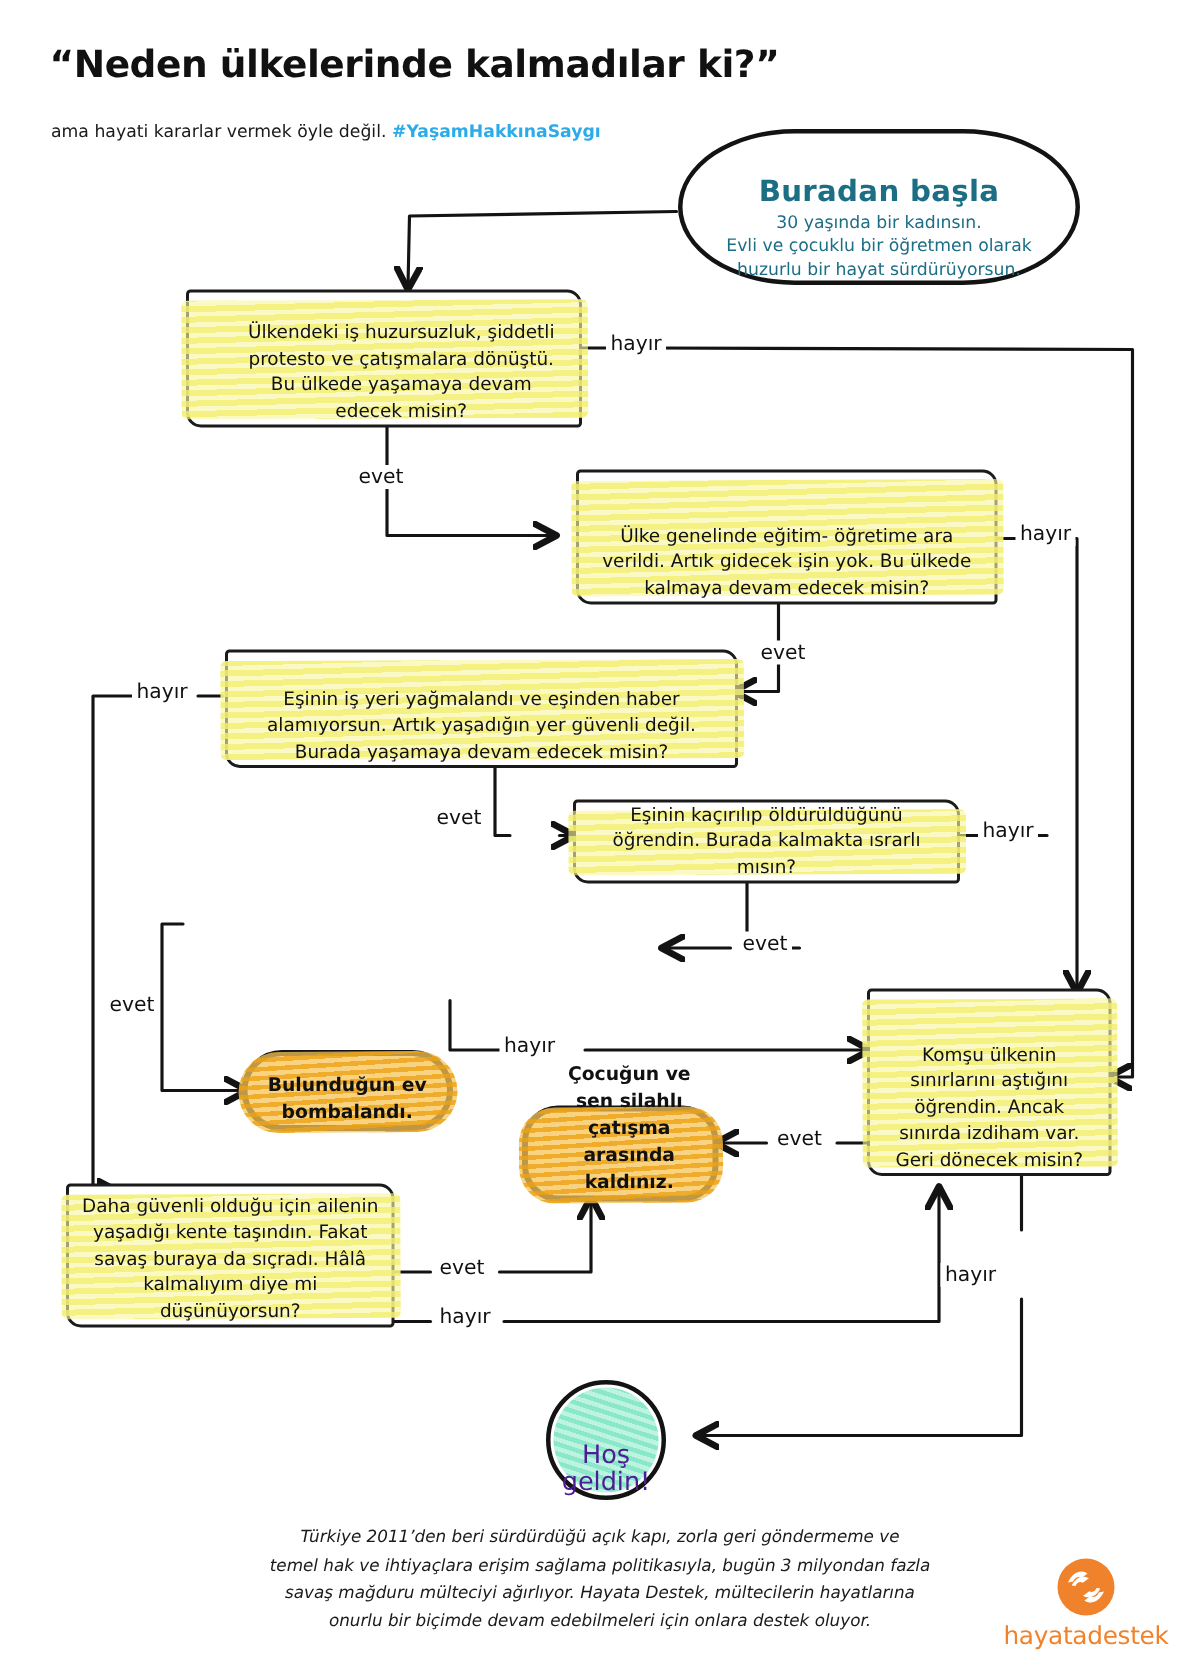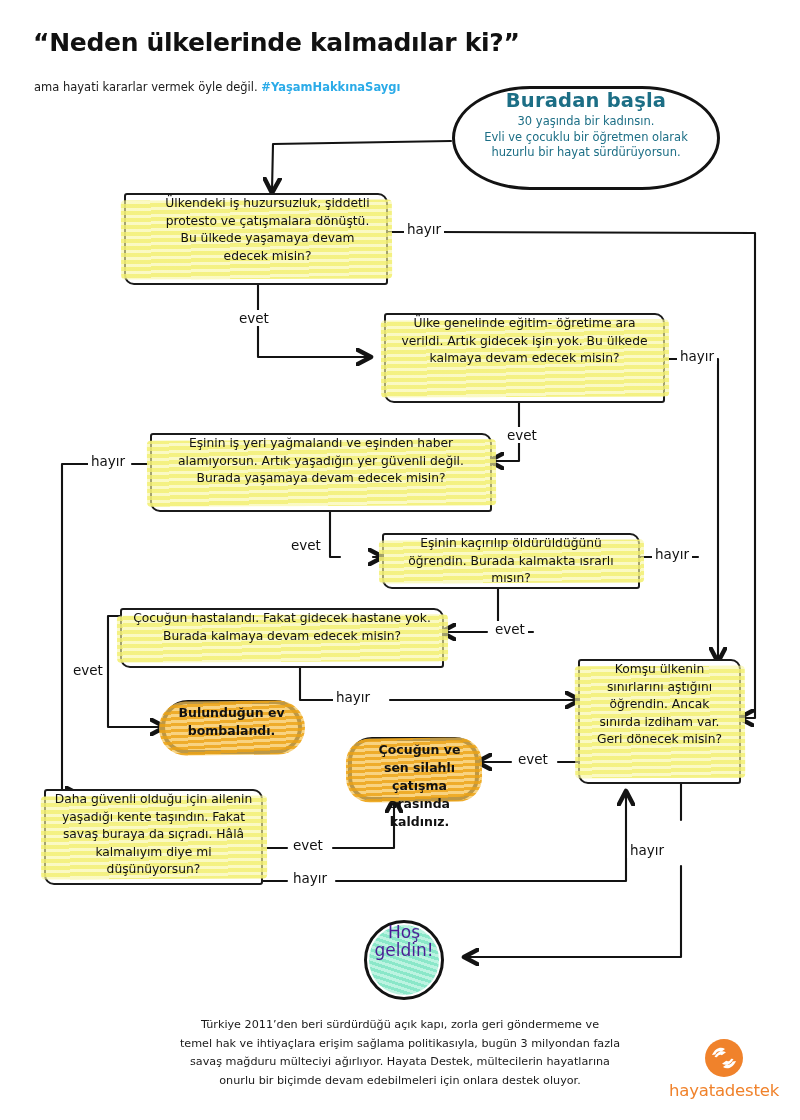--- a/index.html
+++ b/index.html
@@ -48,21 +48,21 @@
   .hdr-hash {
     color: #2babe8;
     font-weight: bold;
   }
 
   
   .node {
     position: absolute;
     box-sizing: border-box;
     display: flex;
-    align-items: flex-start;
+    align-items: flex-end;
     justify-content: center;
     text-align: center;
     color: #111111;
     z-index: 3;
   }
   .node .inner {
     position: relative;
     z-index: 2;
     padding: 0 8px;
   }
@@ -186,20 +186,21 @@
   
   .footer-text {
     position: absolute;
     left: 150px;
     top: 1016px;
     width: 500px;
     text-align: center;
     font-size: 11.2px;
     line-height: 18.5px;
     color: #1a1a1a;
+    font-style: italic;
   }
   .logo {
     position: absolute;
     left: 660px;
     top: 1038px;
     width: 128px;
     text-align: center;
   }
   .logo-mark {
     width: 40px;
@@ -297,23 +298,20 @@
   </div>
 
   <div class="node q-box" style="left:150px; top:433px; width:342px; height:79px;">
     <div class="inner">Eşinin iş yeri yağmalandı ve eşinden haber alamıyorsun. Artık yaşadığın yer güvenli değil. Burada yaşamaya devam edecek misin?</div>
   </div>
 
   <div class="node q-box" style="left:382px; top:533px; width:258px; height:56px;">
     <div class="inner">Eşinin kaçırılıp öldürüldüğünü öğrendin. Burada kalmakta ısrarlı mısın?</div>
   </div>
 
-  <div class="node q-box" style="left:120px; top:608px; width:324px; height:60px;">
-    <div class="inner">Çocuğun hastalandı. Fakat gidecek hastane yok. Burada kalmaya devam edecek misin?</div>
-  </div>
 
   <div class="node q-box" style="left:44px; top:789px; width:219px; height:96px;">
     <div class="inner">Daha güvenli olduğu için ailenin yaşadığı kente taşındın. Fakat savaş buraya da sıçradı. Hâlâ kalmalıyım diye mi düşünüyorsun?</div>
   </div>
 
   <div class="node o-box" style="left:161px; top:700px; width:141px; height:54px;">
     <div class="inner">Bulunduğun ev bombalandı.</div>
   </div>
 
   <div class="node q-box" style="left:578px; top:659px; width:163px; height:125px;">

